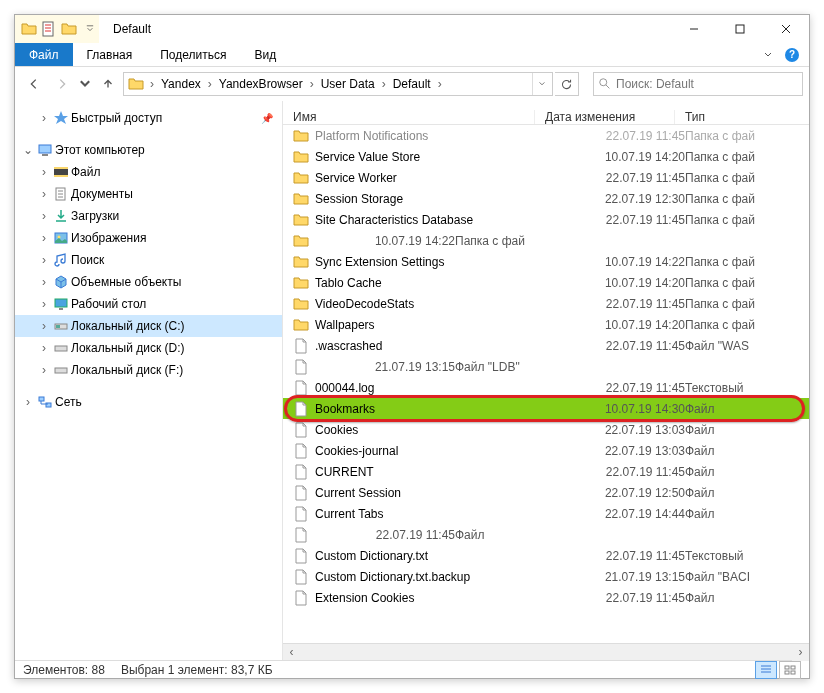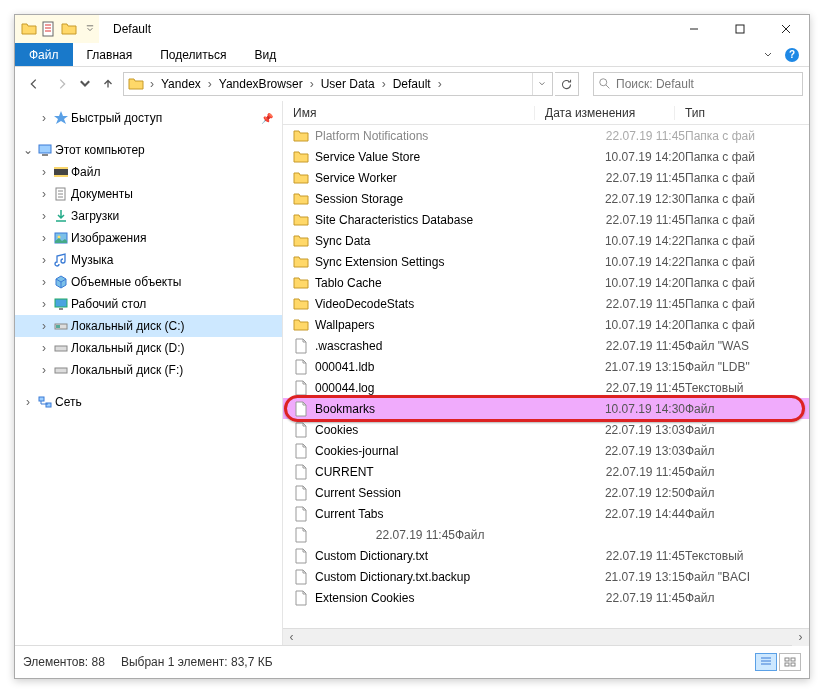--- a/index.html
+++ b/index.html
@@ -46,42 +46,42 @@
   .tree-item{ height:22px; display:flex; align-items:center; padding-left:6px; gap:2px; font-size:12px; white-space:nowrap;}
   .tree-item.sel{ background:#cde8ff; }
   .tree-item .exp{ width:14px; display:flex; align-items:center; justify-content:center; color:#666; font-size:12px;}
   .tree-item .ico{ width:16px; height:16px; display:flex; align-items:center; justify-content:center;}
   .tree-indent-1{ padding-left:22px;}
   .tree-item .pin{ margin-left:auto; margin-right:8px; color:#3a7bd5; font-size:10px;}
   .tree-spacer{ height:10px;}
 
   
   .list{ flex:1; display:flex; flex-direction:column; overflow:hidden;}
-  .columns{ height:24px; display:flex; align-items:center; border-bottom:1px solid #e5e5e5; font-size:12px; color:#333;}
+  .columns{ height:24px; display:flex; align-items:flex-end; border-bottom:1px solid #e5e5e5; font-size:12px; color:#333;}
   .col{ padding-left:10px; overflow:hidden; white-space:nowrap;}
   .col.name{ width:252px; border-right:1px solid #eee;}
   .col.date{ width:140px; border-right:1px solid #eee;}
   .col.type{ flex:1;}
   .rows{ flex:1; overflow:hidden; position:relative;}
   .row{ height:21px; display:flex; align-items:center; font-size:12px; padding-left:10px;}
   .row .ico{ width:16px; height:16px; margin-right:6px; flex-shrink:0;}
   .row .name{ width:230px; overflow:hidden; white-space:nowrap;}
   .row .date{ width:140px; color:#555;text-align:right;}
   .row .type{ color:#555;}
   .row.dim{ color:#888;}
   .row.dim .date,.row.dim .type{ color:#aaa;}
   .highlight-wrap{ position:relative;}
-  .row.sel{ background:#f0abfc;}
+  .row.sel{ background:#84cc16;}
   .red-ring{ position:absolute; left:1px; right:4px; top:-3px; bottom:-3px; border:3px solid #d22; border-radius:14px; pointer-events:none; box-shadow:0 1px 2px rgba(0,0,0,.3);}
   .hscroll{ height:17px; background:#f0f0f0; border-top:1px solid #ddd; display:flex; align-items:center;}
   .hscroll .arrow{ width:17px; height:17px; display:flex; align-items:center; justify-content:center; color:#666; background:#f0f0f0;}
   .hscroll .track{ flex:1; margin-right:17px;}
 
   
-  .status{ height:32px; display:flex; align-items:center; padding:0 8px; font-size:12px; color:#333;}
+  .status{ height:17px; display:flex; align-items:center; padding:0 8px; font-size:12px; color:#333;}
   .status .sp{flex:1;}
   .status .viewbtn{ width:22px;height:18px; border:1px solid #bbb; margin-left:2px; display:flex; align-items:center; justify-content:center;}
   .status .viewbtn.active{ background:#cde8ff; border-color:#5aa0e6;}
 
   
   .folder-ico svg, .file-ico svg, .ico svg, .crumb-folder svg, .sico svg, .refresh svg, .qat-chevron svg, .chev svg { display:block;}
 </style>
 </head>
 <body>
 
@@ -271,21 +271,21 @@
           </span>
           <span>Изображения</span>
         </div>
       <div class="tree-item tree-indent-1">
           <span class="exp">›</span>
           <span class="ico">
             <svg viewBox="0 0 16 16">
               <path d="M6 12a2 2 0 1 1-2-2V4l8-2v7a2 2 0 1 1-2-2" fill="none" stroke="#3a7bd5" stroke-width="1.3"></path>
             </svg>
           </span>
-          <span>Музыка</span>
+          <span>Поиск</span>
         </div>
       <div class="tree-item tree-indent-1">
           <span class="exp">›</span>
           <span class="ico">
             <svg viewBox="0 0 16 16">
               <path d="M8 2l5 3v6l-5 3-5-3V5z" fill="#7cc0e8" stroke="#3a7bd5"></path>
               <path d="M3 5l5 3 5-3M8 8v6" stroke="#3a7bd5" fill="none"></path>
             </svg>
           </span>
           <span>Объемные объекты</span>
@@ -398,21 +398,20 @@
             <span class="name">Site Characteristics Database</span>
             <span class="date">22.07.19 11:45</span>
             <span class="type">Папка с фай</span>
           </div>
           <div class="row">
             <span class="ico">
               <svg viewBox="0 0 16 16">
                 <path d="M1 3h5l1 2h8v8H1z" fill="#ffd869" stroke="#c79a2a"></path>
               </svg>
             </span>
-            <span class="name">Sync Data</span>
             <span class="date">10.07.19 14:22</span>
             <span class="type">Папка с фай</span>
           </div>
           <div class="row">
             <span class="ico">
               <svg viewBox="0 0 16 16">
                 <path d="M1 3h5l1 2h8v8H1z" fill="#ffd869" stroke="#c79a2a"></path>
               </svg>
             </span>
             <span class="name">Sync Extension Settings</span>
@@ -460,21 +459,20 @@
             <span class="date">22.07.19 11:45</span>
             <span class="type">Файл "WAS</span>
           </div>
           <div class="row">
             <span class="ico">
               <svg viewBox="0 0 16 16">
                 <path d="M3 1h7l3 3v11H3z" fill="#fff" stroke="#999"></path>
                 <path d="M10 1v3h3" fill="none" stroke="#999"></path>
               </svg>
             </span>
-            <span class="name">000041.ldb</span>
             <span class="date">21.07.19 13:15</span>
             <span class="type">Файл "LDB"</span>
           </div>
           <div class="row">
             <span class="ico">
               <svg viewBox="0 0 16 16">
                 <path d="M3 1h7l3 3v11H3z" fill="#fff" stroke="#999"></path>
                 <path d="M10 1v3h3" fill="none" stroke="#999"></path>
               </svg>
             </span>

